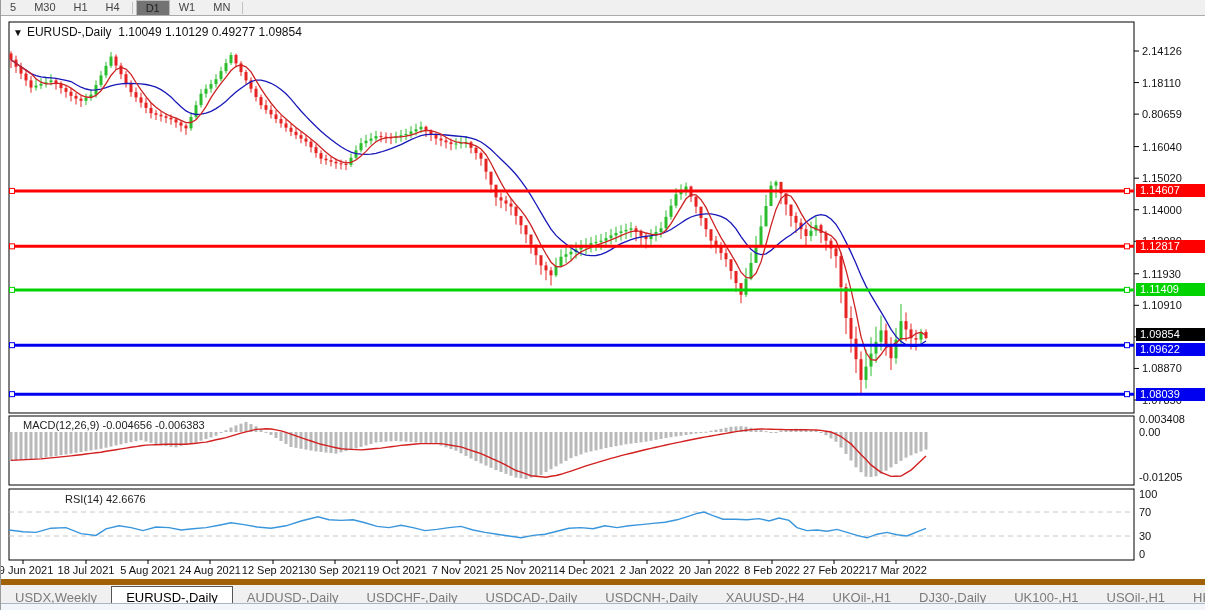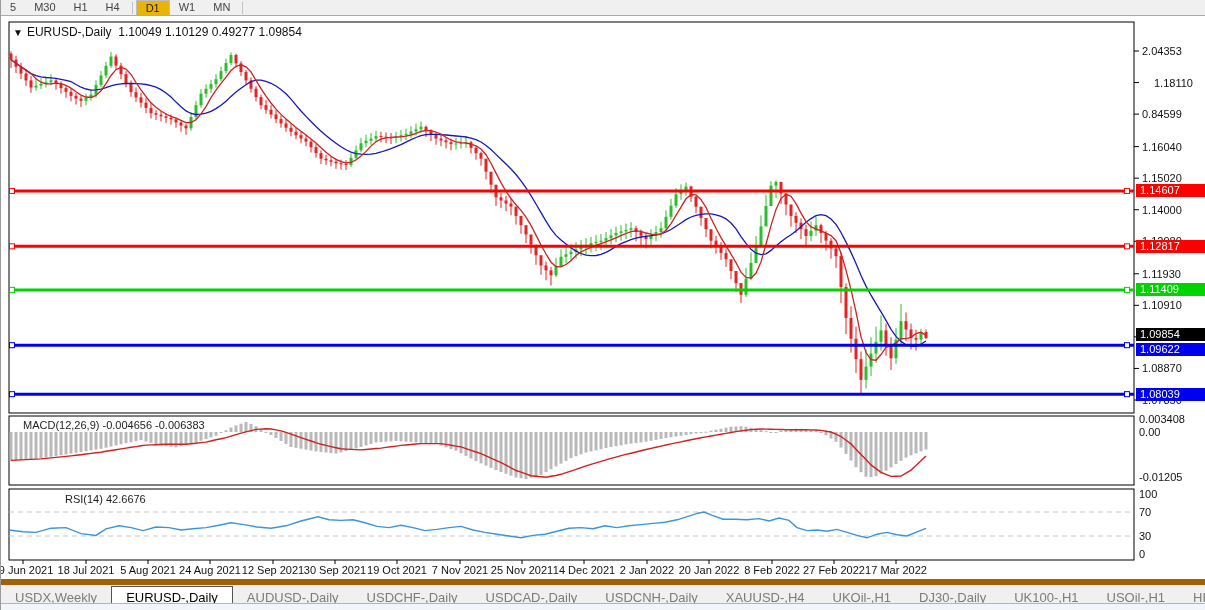--- a/index.html
+++ b/index.html
@@ -1,20 +1,20 @@
 <!DOCTYPE html>
 <html><head>
 <meta charset="utf-8">
 <style>
   html,body{margin:0;padding:0;background:#fff;font-family:"Liberation Sans",sans-serif;}
   #app{position:relative;width:1205px;height:610px;overflow:hidden;background:#fff;border-left:1px solid #9a9a9a;}
   
   #toolbar{position:absolute;left:0;top:0;width:1205px;height:15px;background:#f0f0f0;border-bottom:1px solid #ababab;display:flex;align-items:center;font-size:11px;color:#444;}
   .tf-btn{padding:0 9px;height:15px;line-height:15px;cursor:default;}
-  .tf-btn.active{background:#eab308;border:1px solid #bdbdbd;border-bottom:none;height:14px;line-height:14px;color:#222;}
+  .tf-btn.active{background:#737373;border:1px solid #bdbdbd;border-bottom:none;height:14px;line-height:14px;color:#222;}
   .tf-sep{width:1px;height:12px;background:#c2c2c2;margin:0 3px;}
   
   #chart-svg{position:absolute;left:0;top:0;}
   
   .ovl{position:absolute;white-space:nowrap;}
   #chart-title{left:12px;top:25px;font-size:12px;color:#111;}
   #chart-title .tri{font-size:10px;margin-right:4px;}
   #macd-label{left:14px;top:419px;font-size:11px;color:#222;margin-left:8px;}
   #rsi-label{left:16px;top:493px;font-size:11px;color:#222;margin-left:48px;}
   .axis-tick-label{position:absolute;left:1141px;font-size:11px;color:#111;}
@@ -657,23 +657,23 @@
 
   <div class="ovl" id="macd-label">
     <span>MACD(12,26,9)</span> <span>-0.004656</span> <span>-0.006383</span>
   </div>
 
   <div class="ovl" id="rsi-label">
     <span>RSI(14)</span> <span>42.6676</span>
   </div>
 
   <div id="axis-overlays">
-      <div class="axis-tick-label" style="top: 45px;">2.04353</div>
-      <div class="axis-tick-label" style="top: 76.5588px; margin-left: 12px;">1.18110</div>
-      <div class="axis-tick-label" style="top: 108.118px;">0.84599</div>
+      <div class="axis-tick-label" style="top: 45px;">2.14126</div>
+      <div class="axis-tick-label" style="top: 76.5588px;">1.18110</div>
+      <div class="axis-tick-label" style="top: 108.118px;">0.80659</div>
       <div class="axis-tick-label" style="top: 140.605px;">1.16040</div>
       <div class="axis-tick-label" style="top: 172.163px;">1.15020</div>
       <div class="axis-tick-label" style="top: 203.722px;">1.14000</div>
       <div class="axis-tick-label" style="top: 235.281px;">1.12980</div>
       <div class="axis-tick-label" style="top: 267.768px;">1.11930</div>
       <div class="axis-tick-label" style="top: 299.327px;">1.10910</div>
       <div class="axis-tick-label" style="top: 330.886px;">1.09890</div>
       <div class="axis-tick-label" style="top: 362.444px;">1.08870</div>
       <div class="axis-tick-label" style="top: 394.003px;">1.07850</div>
       <div class="sub-axis-label" style="top: 413.275px;">0.003408</div>

